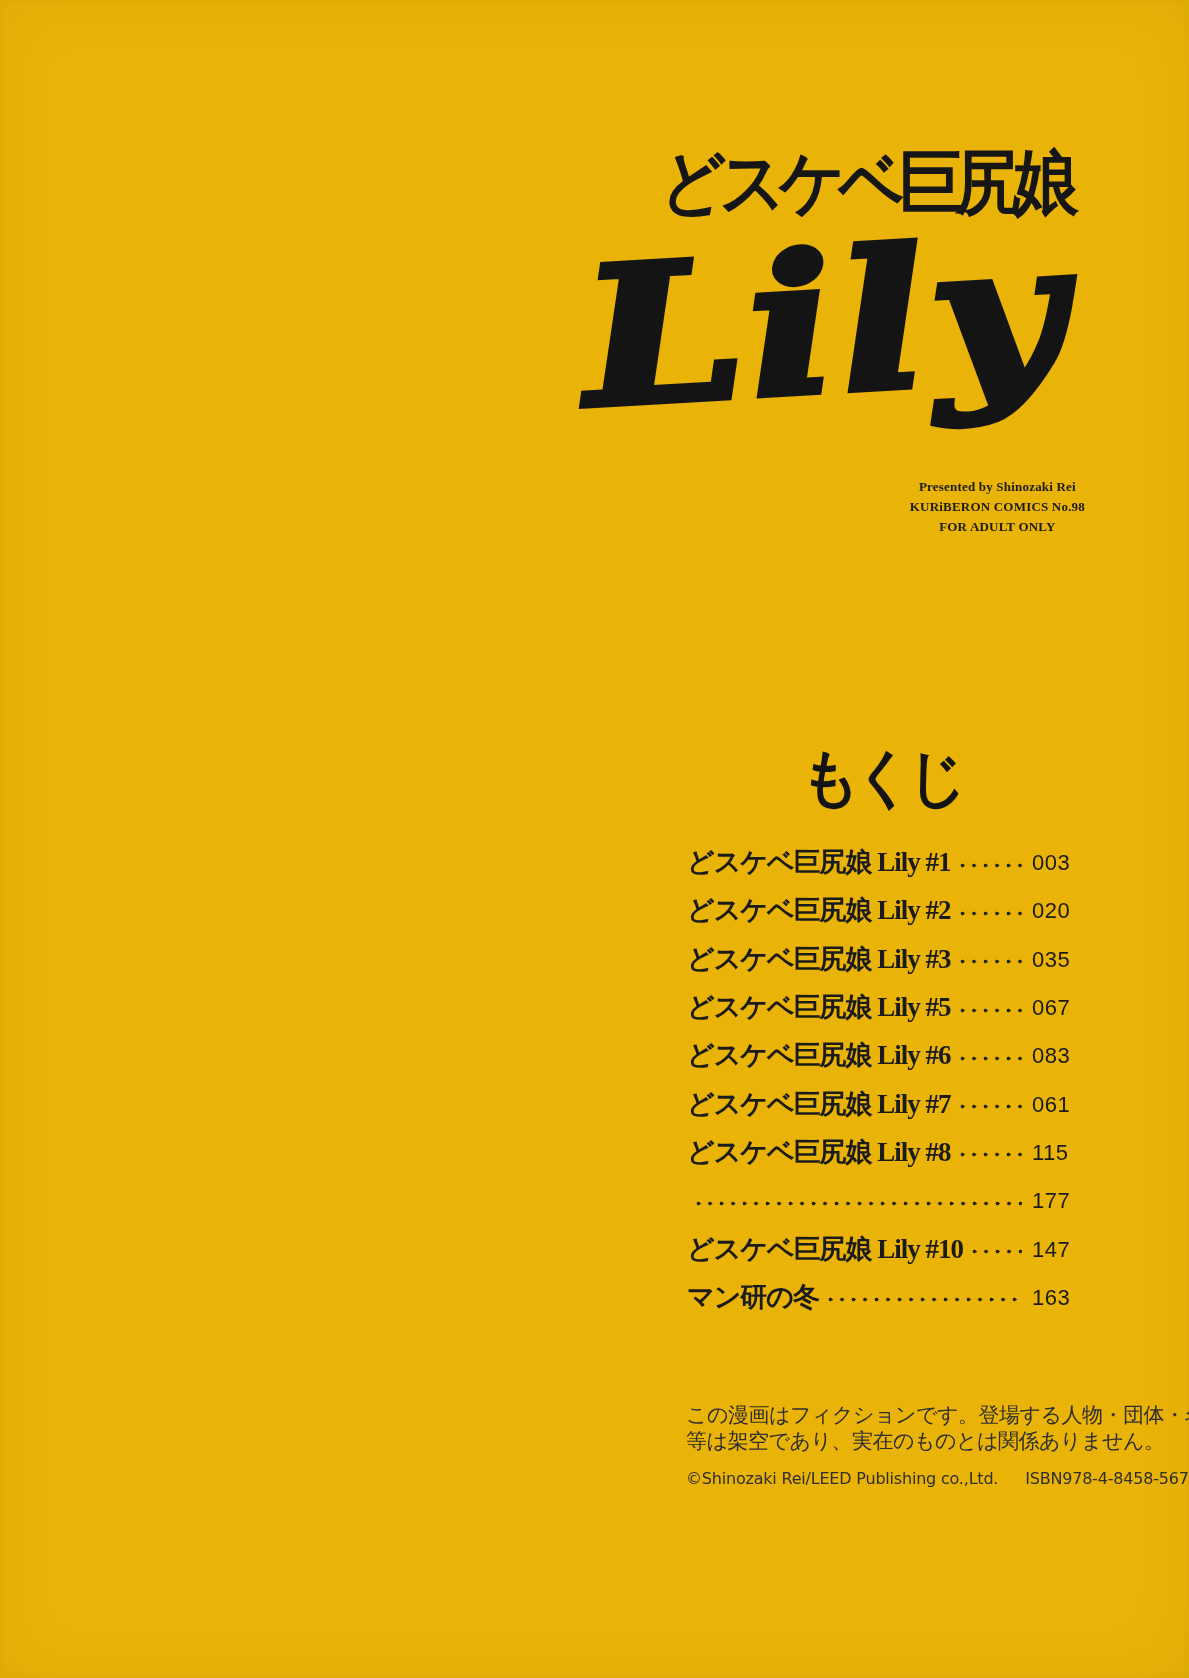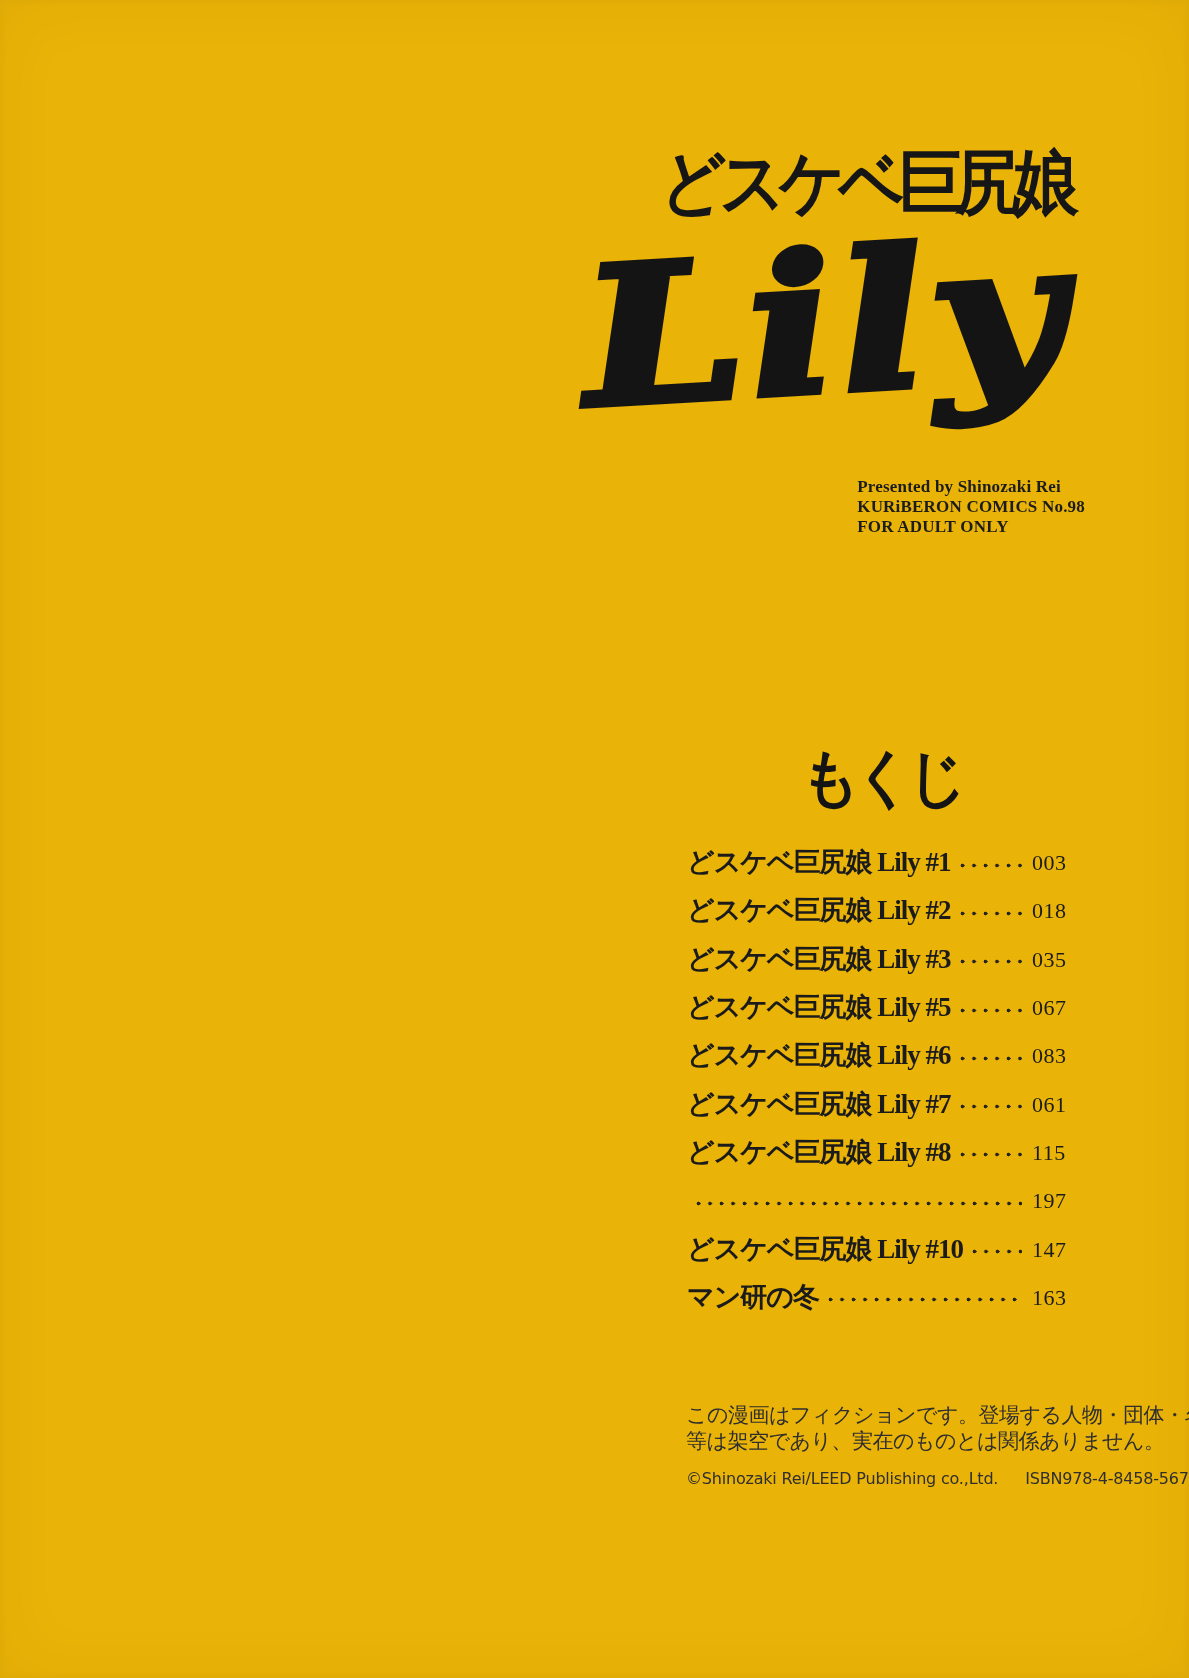--- a/index.html
+++ b/index.html
@@ -59,24 +59,24 @@
     transform: scaleX(1.2) rotate(-4deg);
     transform-origin: center;
     white-space: nowrap;
   }
 
   
   .credits {
     position: absolute;
     right: 104px;
     top: 477px;
-    text-align: left;
+    text-align: center;
     font-family: "Liberation Serif", serif;
     font-weight: bold;
-    font-size: 17px;
+    font-size: 13px;
     line-height: 20px;
     letter-spacing: 0.2px;
     color: #1c1c1c;
     white-space: nowrap;
   }
   .credits .credit-line { display: block; }
 
   
   .toc-heading {
     position: absolute;
@@ -118,21 +118,21 @@
     margin: 0 10px 0 9px;
     align-self: center;
     transform: translateY(3px);
     background-image: radial-gradient(circle at 2.5px 2.5px, #242424 1.8px, rgba(0,0,0,0) 2.1px);
     background-size: 11.5px 5px;
     background-repeat: repeat-x;
     min-width: 12px;
   }
   .toc-page {
     width: 42px;
-    font-family: Liberation Serif, serif;
+    font-family: Liberation Sans, sans-serif;
     font-size: 22px;
     letter-spacing: 0.5px;
     color: #1b1b1b;
     text-align: left;
     padding-top: 2px;
   }
 
   
   .disclaimer {
     position: absolute;
@@ -181,21 +181,21 @@
 
   <div class="toc" id="toc-list">
       <div class="toc-row">
         <span class="toc-label">どスケベ巨尻娘 Lily #1</span>
         <span class="toc-leader"></span>
         <span class="toc-page">003</span>
       </div>
       <div class="toc-row">
         <span class="toc-label">どスケベ巨尻娘 Lily #2</span>
         <span class="toc-leader"></span>
-        <span class="toc-page">018</span>
+        <span class="toc-page">020</span>
       </div>
       <div class="toc-row">
         <span class="toc-label">どスケベ巨尻娘 Lily #3</span>
         <span class="toc-leader"></span>
         <span class="toc-page">035</span>
       </div>
       <div class="toc-row">
         <span class="toc-label">どスケベ巨尻娘 Lily #5</span>
         <span class="toc-leader"></span>
         <span class="toc-page">067</span>
@@ -210,21 +210,21 @@
         <span class="toc-leader"></span>
         <span class="toc-page">061</span>
       </div>
       <div class="toc-row">
         <span class="toc-label">どスケベ巨尻娘 Lily #8</span>
         <span class="toc-leader"></span>
         <span class="toc-page">115</span>
       </div>
       <div class="toc-row">
         <span class="toc-leader"></span>
-        <span class="toc-page">197</span>
+        <span class="toc-page">177</span>
       </div>
       <div class="toc-row">
         <span class="toc-label">どスケベ巨尻娘 Lily #10</span>
         <span class="toc-leader"></span>
         <span class="toc-page">147</span>
       </div>
       <div class="toc-row">
         <span class="toc-label">マン研の冬</span>
         <span class="toc-leader"></span>
         <span class="toc-page">163</span>

